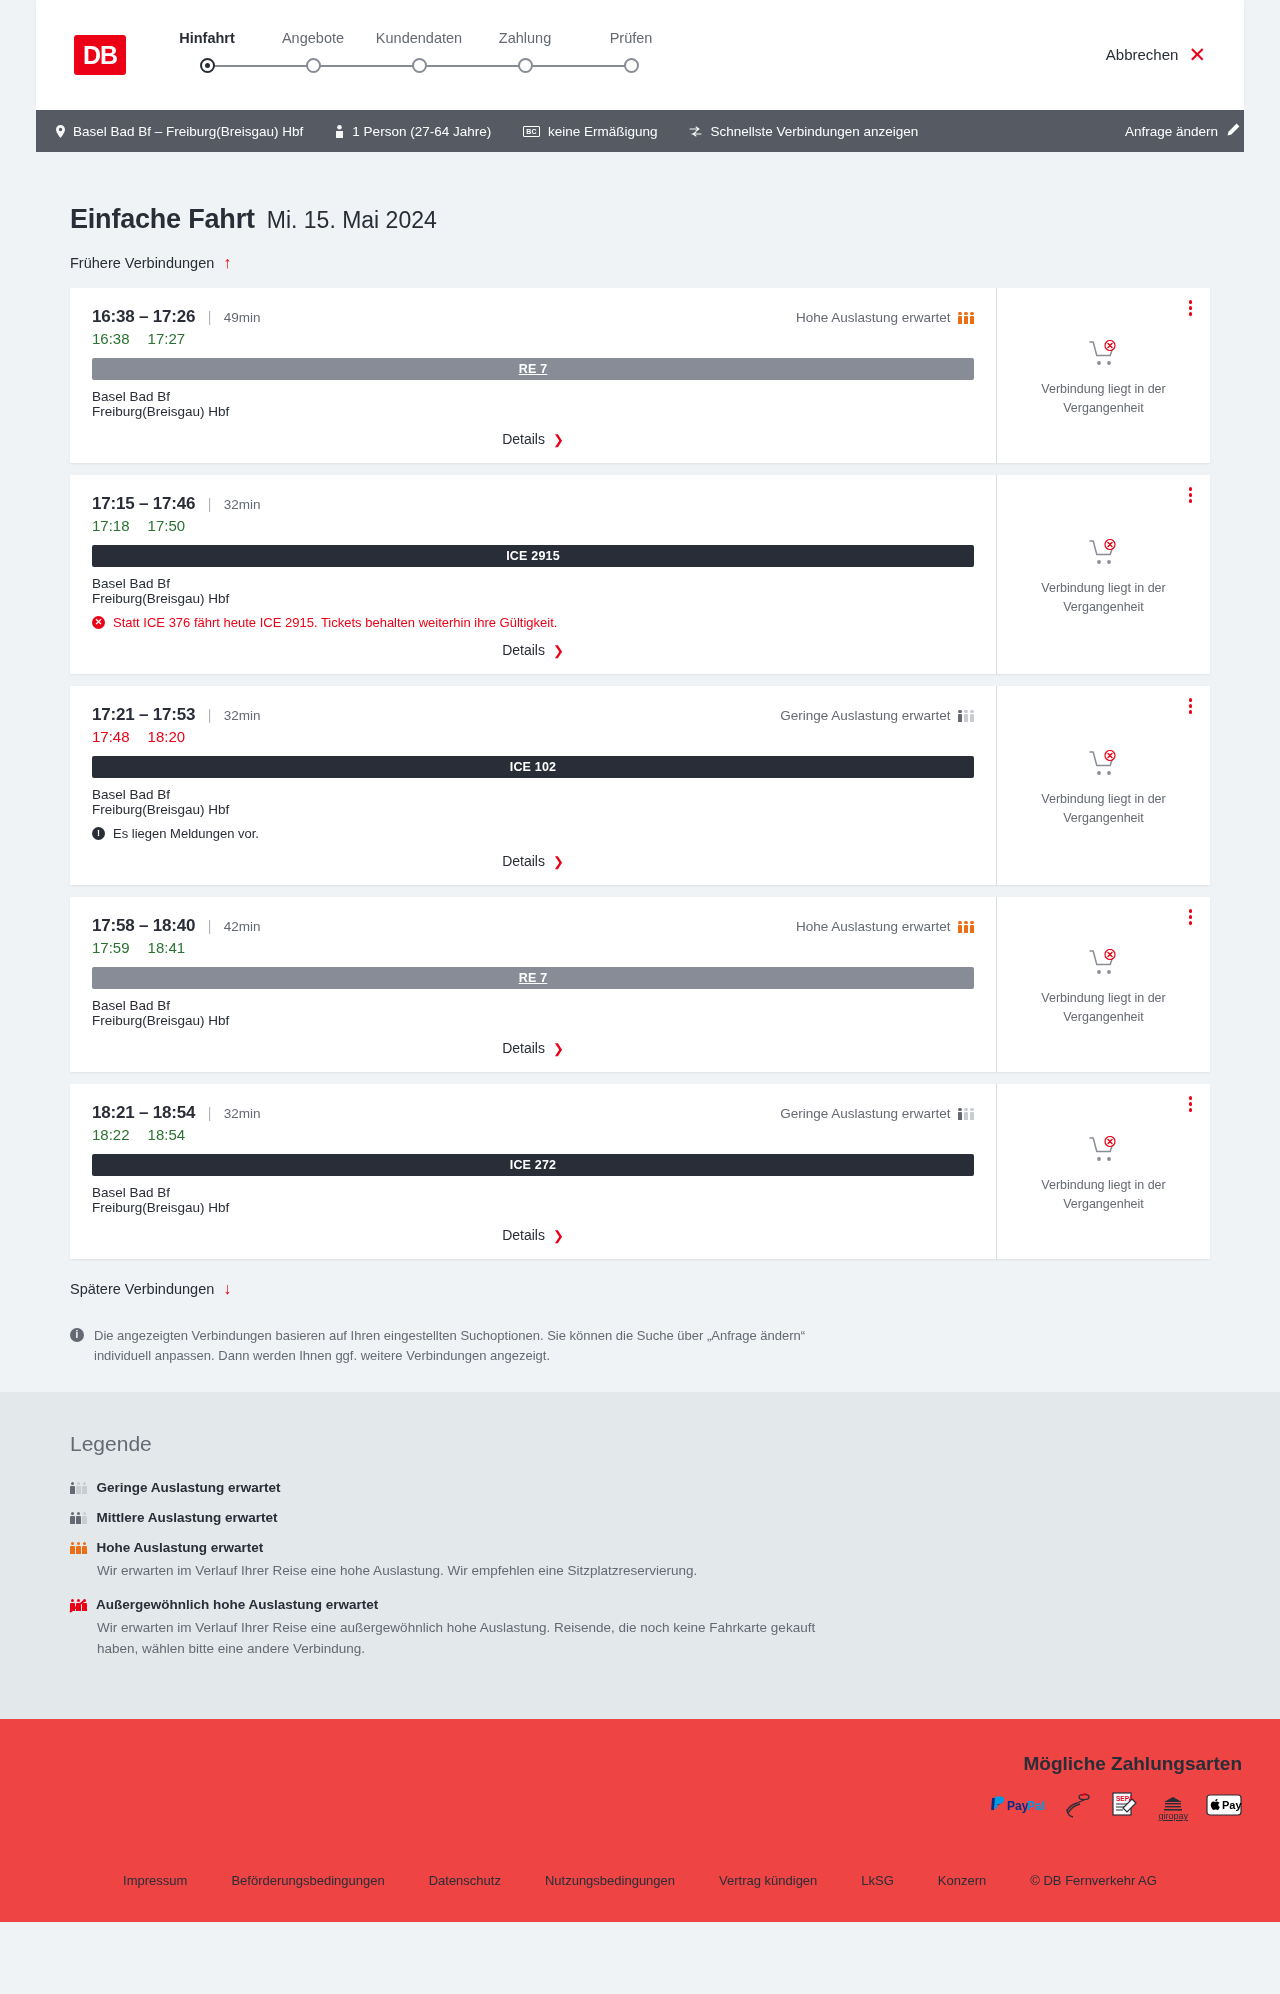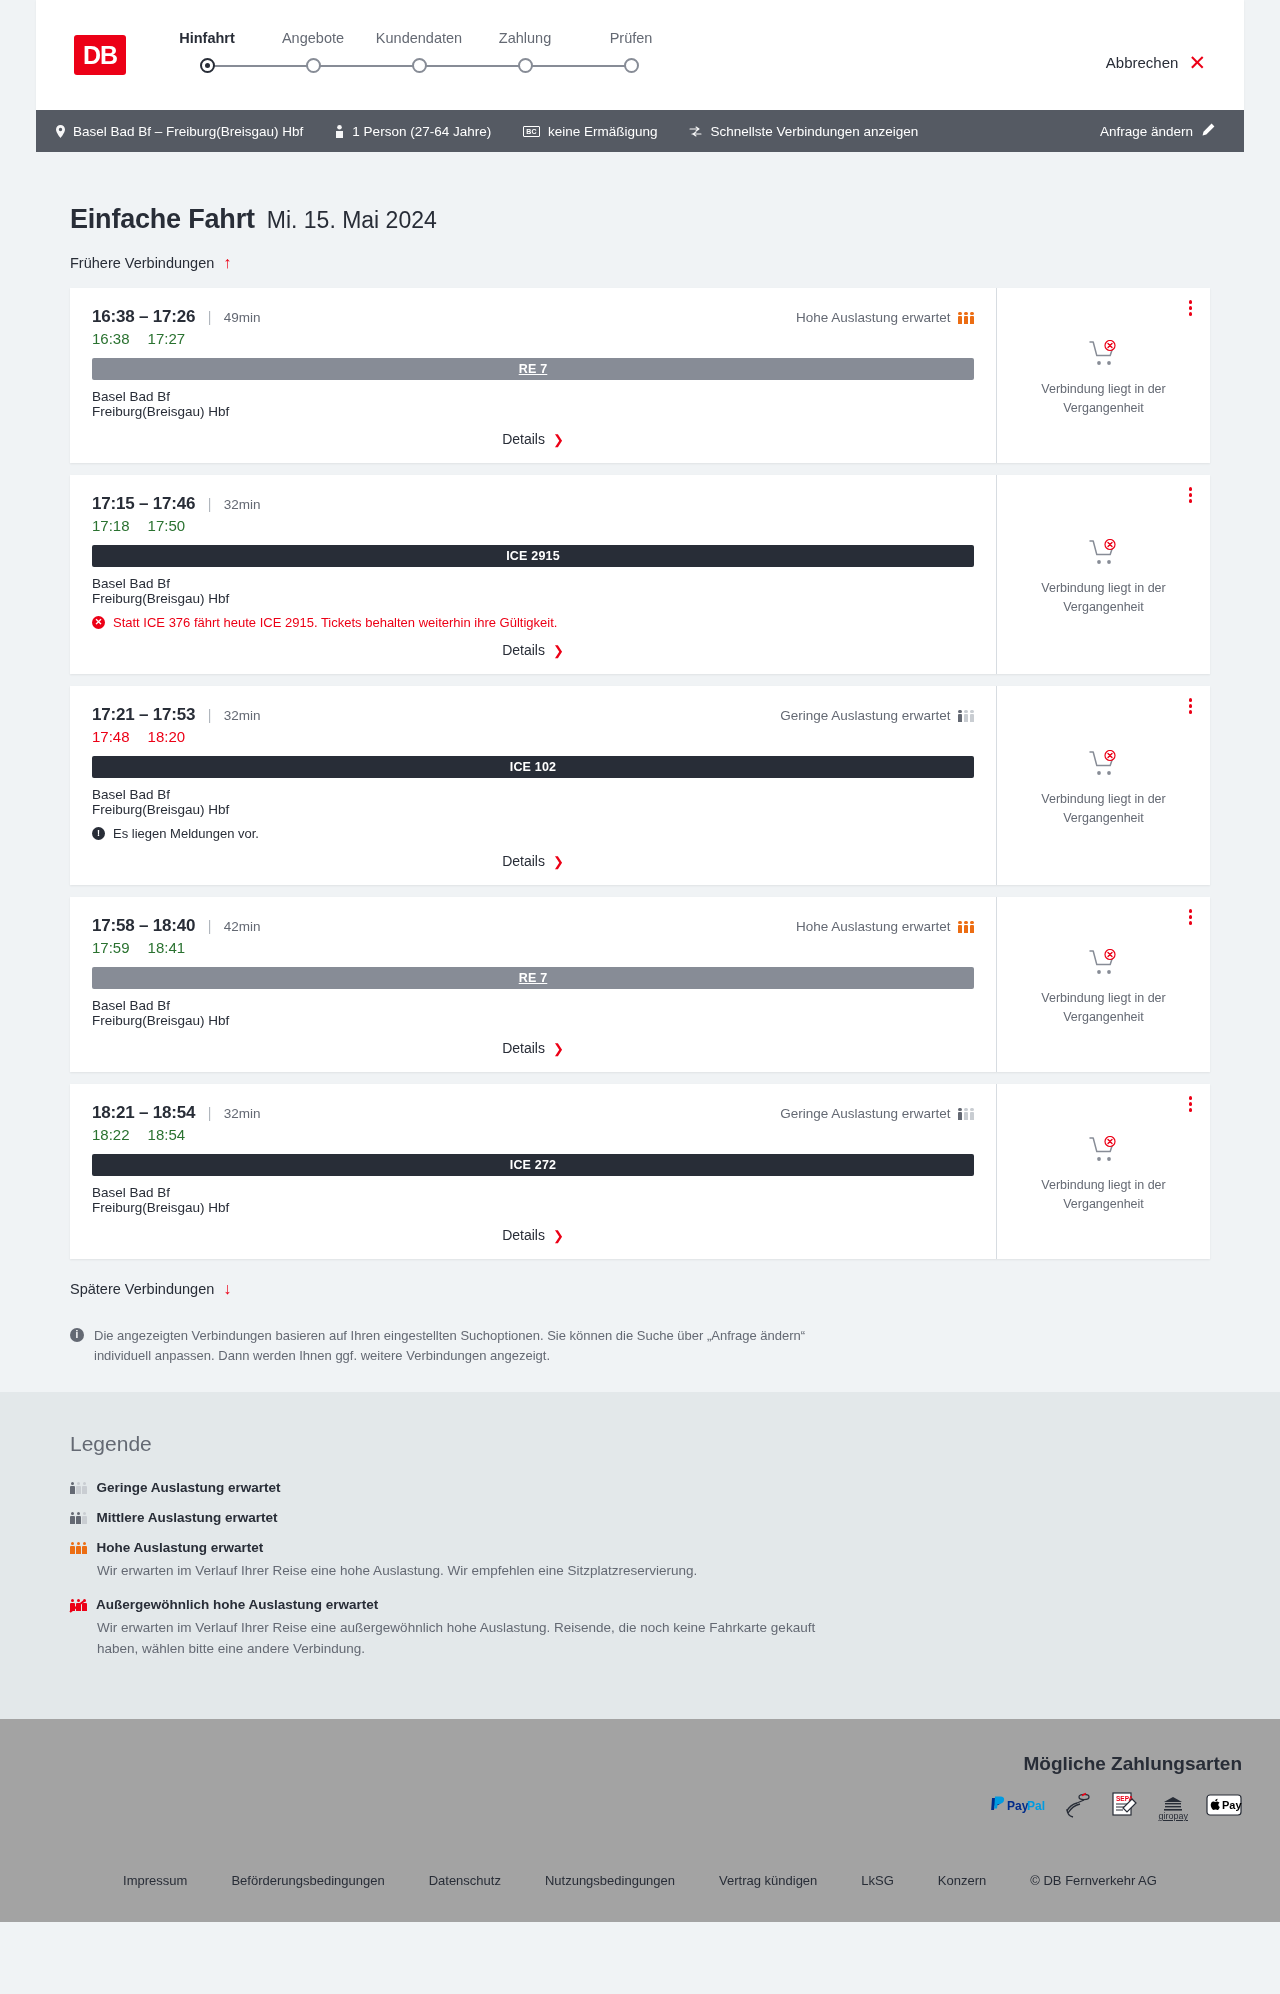--- a/index.html
+++ b/index.html
@@ -83,21 +83,21 @@
     content: "";
     position: absolute;
     left: 3.2px; top: 3.2px;
     width: 5px; height: 5px;
     border-radius: 50%;
     background: #282d37;
   }
   .cancel-btn {
     position: absolute;
     right: 38px;
-    top: 52px;
+    top: 44px;
     display: flex;
     align-items: center;
     gap: 10px;
     cursor: pointer;
   }
   .cancel-btn .lbl { font-size: 15px; color: #282d37; }
   .x-icon { color: #ec0016; font-size: 21px; line-height: 1; font-weight: 500; }
 
   
   .summary-bar {
@@ -114,21 +114,21 @@
   .summary-item {
     display: flex;
     align-items: center;
     gap: 8px;
     margin-right: 32px;
     white-space: nowrap;
   }
   .summary-item .ic { font-size: 13px; opacity: .95; display:inline-flex; align-items:center;}
   .summary-change {
     position: absolute;
-    right: 29px;
+    right: 4px;
     display: flex; align-items: center; gap: 9px;
     cursor: pointer;
   }
   .badge-bc {
     border: 1px solid #ffffff;
     font-size: 7px;
     font-weight: 700;
     padding: 1px 2px;
     border-radius: 1px;
     line-height: 1;
@@ -278,21 +278,21 @@
     padding: 40px 70px 44px 70px;
   }
   .legend-title { font-size: 21px; color: #646973; font-weight: 400; margin-bottom: 24px; }
   .legend-item { margin-bottom: 15px; }
   .legend-head { display: flex; align-items: center; gap: 10px; }
   .legend-head .lbl { font-size: 13.5px; font-weight: 700; color: #282d37; }
   .legend-desc { font-size: 13.5px; color: #646973; margin-top: 6px; margin-left: 27px; line-height: 1.55; max-width: 760px; }
 
   
   .footer {
-    background: #a3a3a3;
+    background: #ef4444;
     padding: 34px 38px 0 38px;
   }
   .pay-block { text-align: right; }
   .pay-title { font-size: 19px; font-weight: 800; color: #282d37; margin-bottom: 14px; }
   .pay-icons { display: flex; gap: 18px; justify-content: flex-end; align-items: center; }
   .pay-ic { height: 32px; display: flex; align-items: center; justify-content: flex-end; text-decoration: underline; }
   .footer-links {
     display: flex;
     gap: 0;
     justify-content: center;

